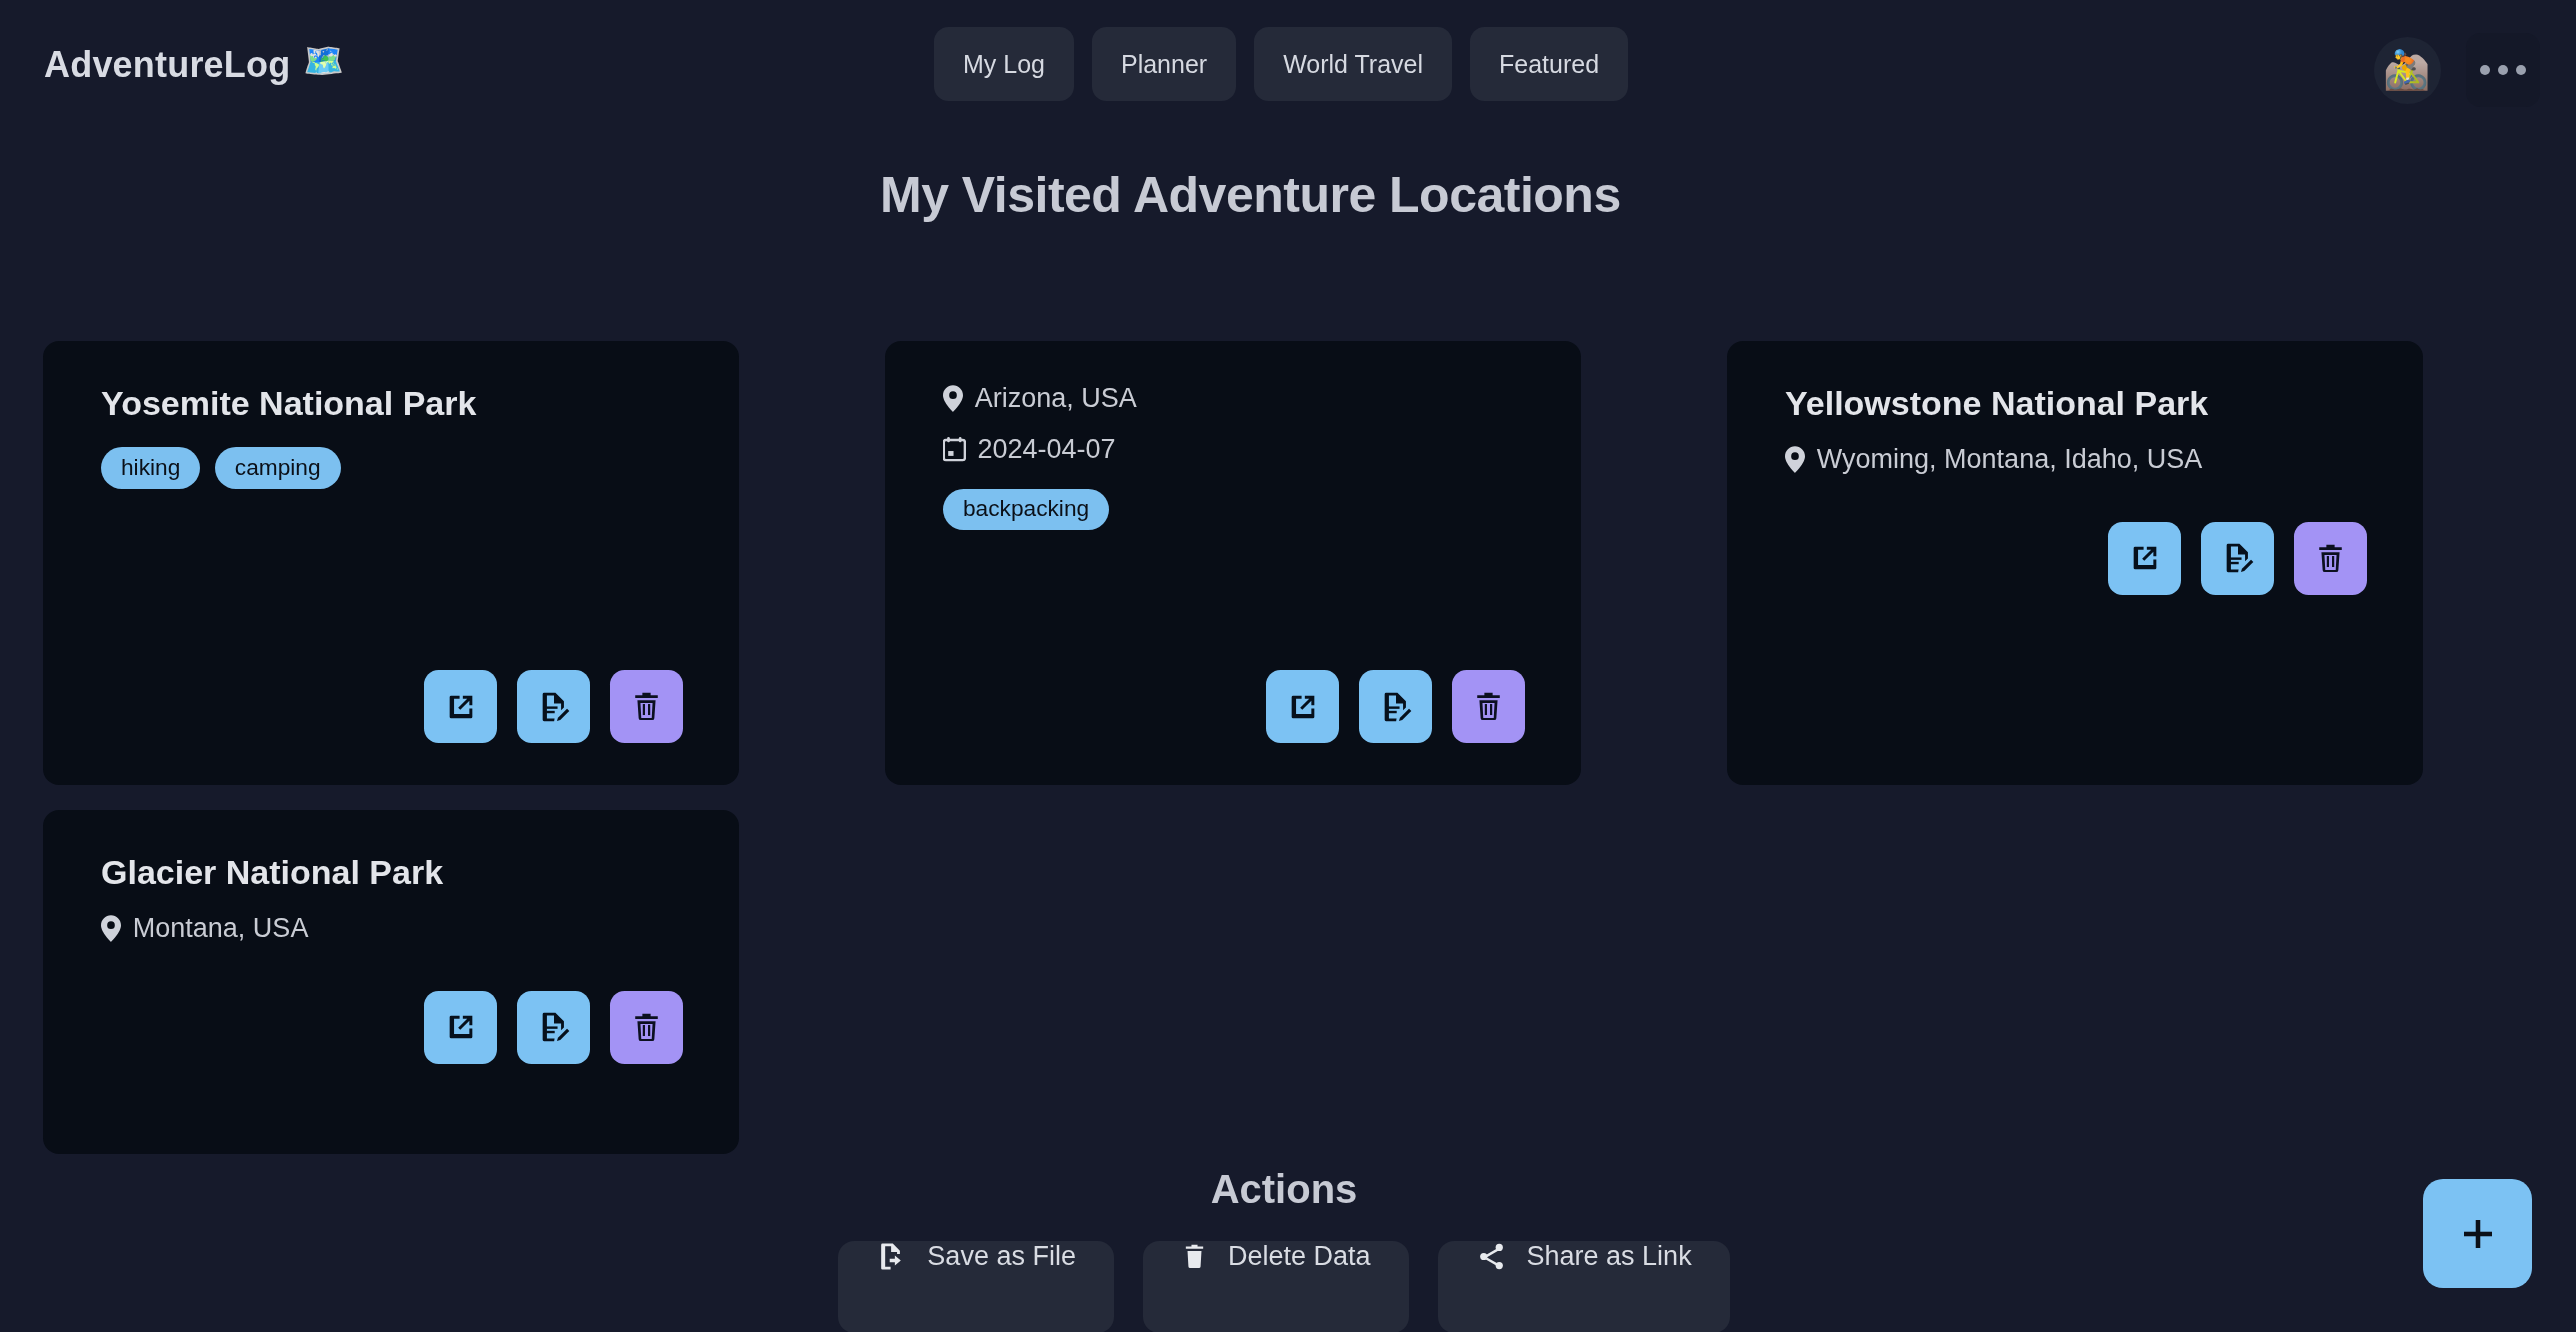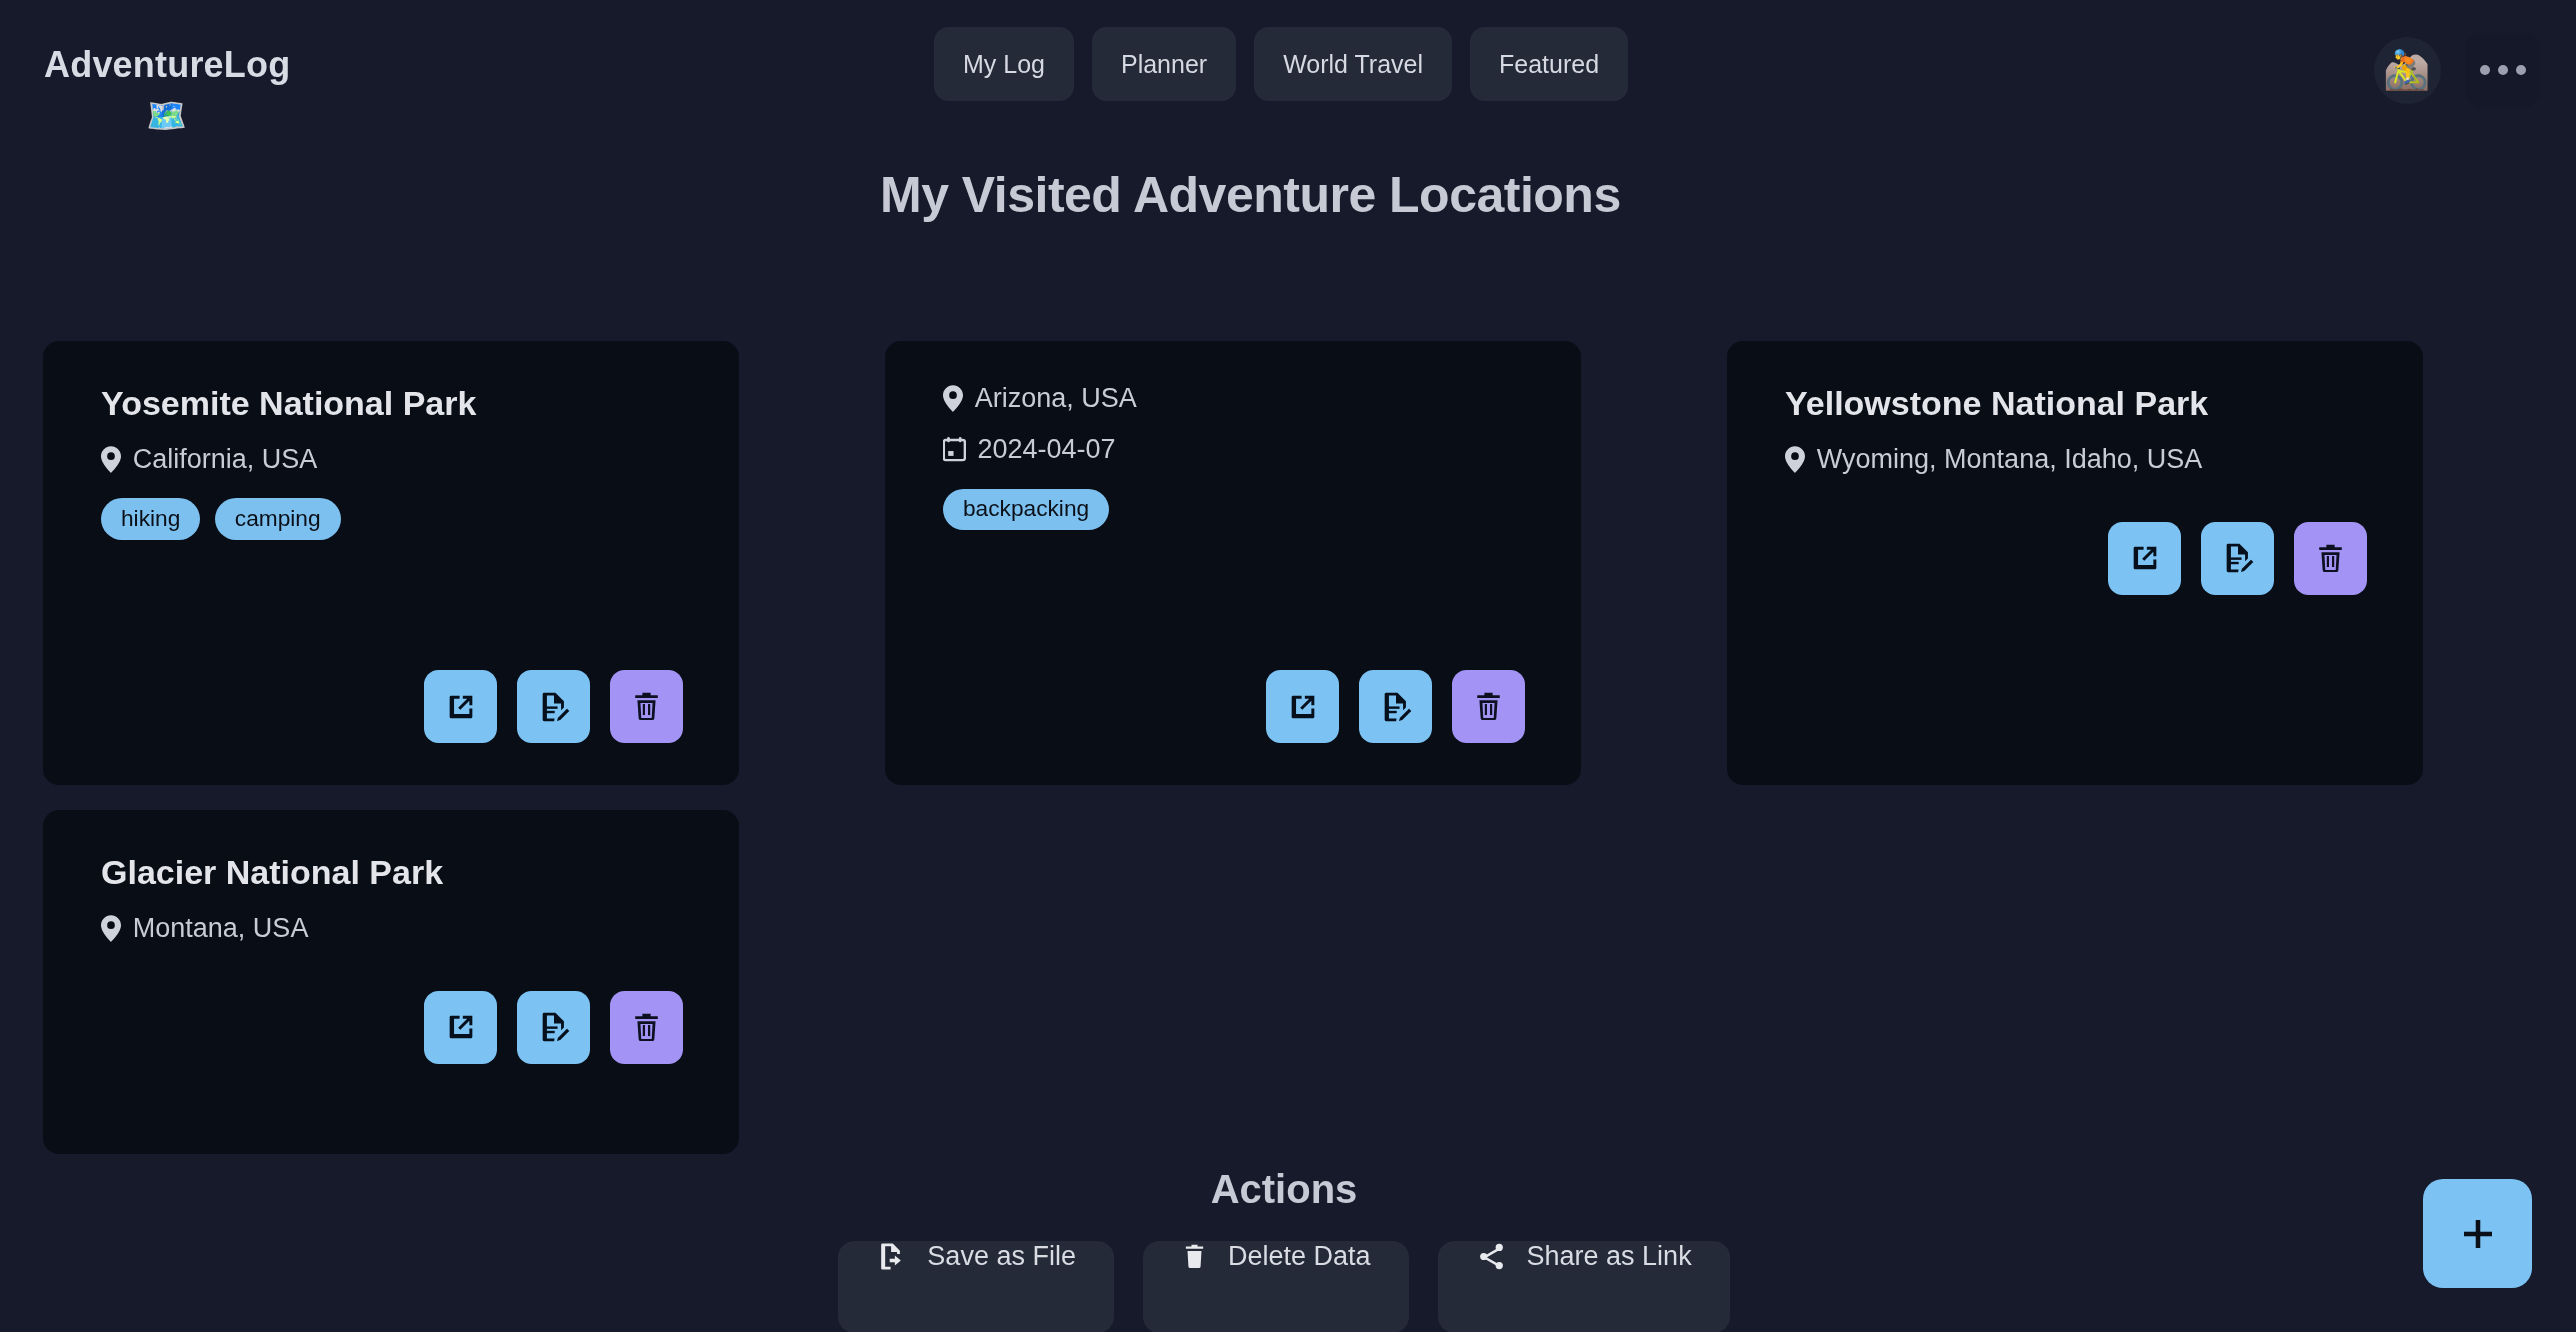--- a/index.html
+++ b/index.html
@@ -29,24 +29,23 @@
 
   .brand {
     position: absolute;
     left: 44px;
     top: 44px;
     font-size: 36px;
     font-weight: 700;
     color: #d8dbe3;
     letter-spacing: 0.2px;
     display: flex;
-    align-items: center;
+    align-items: flex-start;
     gap: 12.7px;
     white-space: nowrap;
-    flex-direction: column;
   }
   .brand-emoji { font-size: 33px; line-height: 1; }
 
   .nav {
     position: absolute;
     left: 934px;
     top: 27px;
     display: flex;
     gap: 18px;
   }
@@ -284,26 +283,20 @@
     </button>
   </div>
 </div>
 
 <h1 class="page-title">My Visited Adventure Locations</h1>
 
 <div class="grid">
 
   <div class="card tall">
     <div class="card-title">Yosemite National Park</div>
-    <div class="meta-row">
-      <svg width="20" height="27" viewBox="0 0 12 16">
-          <path d="M6 0C2.7 0 0 2.7 0 6c0 4.4 6 10 6 10s6-5.6 6-10c0-3.3-2.7-6-6-6zm0 8.3A2.3 2.3 0 1 1 6 3.7a2.3 2.3 0 0 1 0 4.6z" fill="#cfd2da"></path>
-        </svg>
-      <span>California, USA</span>
-    </div>
     <div class="tags">
       <span class="tag">hiking</span>
       <span class="tag">camping</span>
     </div>
     <div class="card-actions">
       <button class="icon-btn blue">
         <svg width="34" height="34" viewBox="0 0 24 24">
             <path d="M5 4h6v2.1H7.1v10.8h10.8V13H20v6a1 1 0 0 1-1 1H5a1 1 0 0 1-1-1V5a1 1 0 0 1 1-1z" fill="#06101c"></path>
             <path d="M13.3 4H20v6.7h-2.1V7.6l-6.4 6.4-1.5-1.5 6.4-6.4h-3.1z" fill="#06101c"></path>
           </svg>

